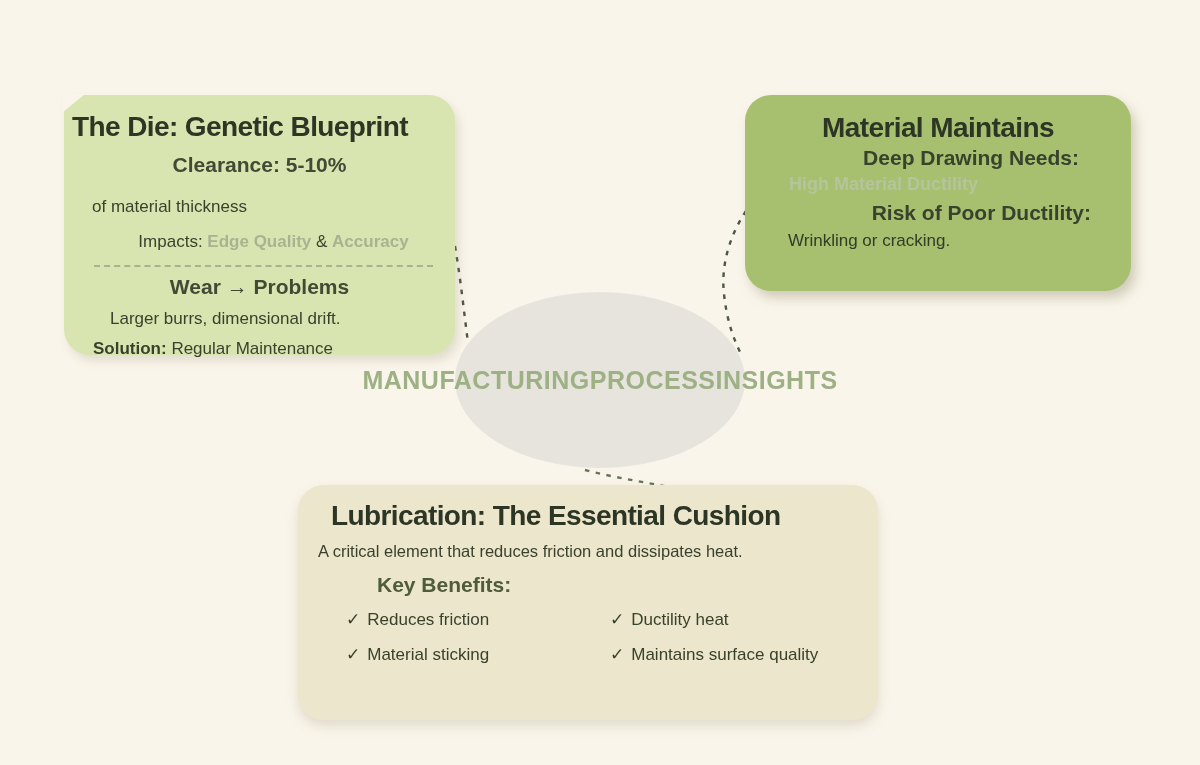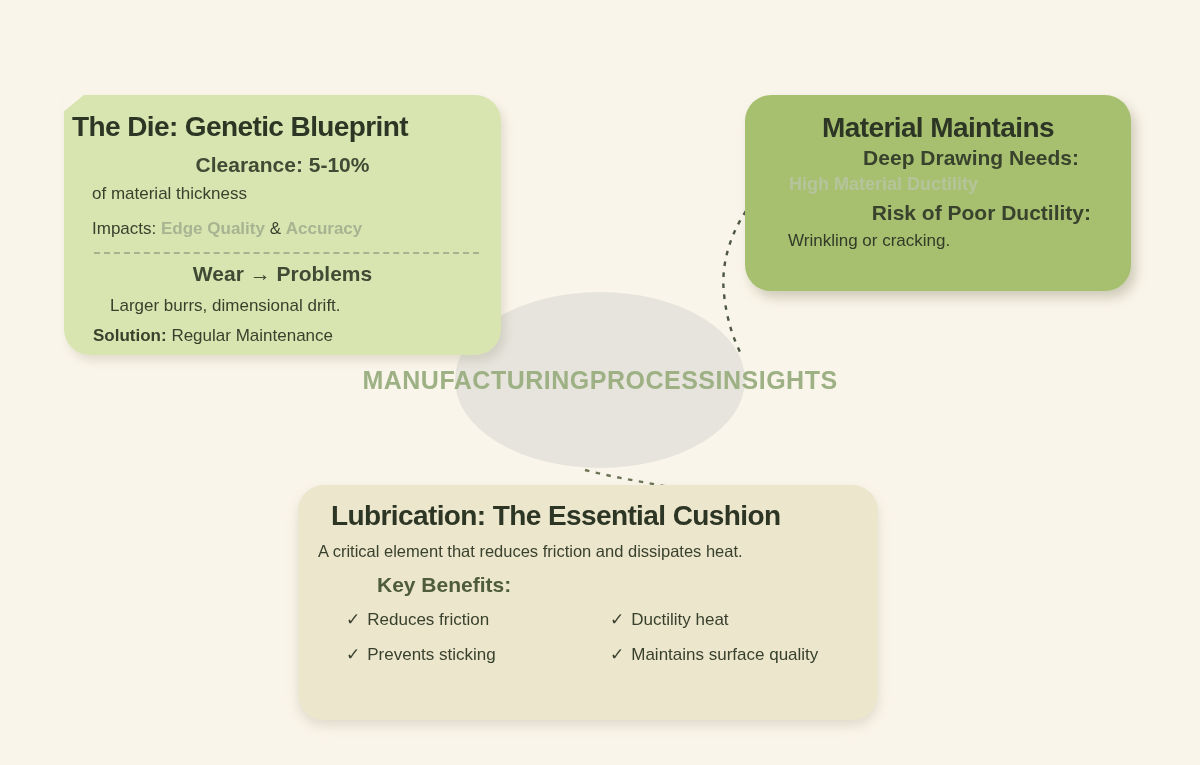--- a/index.html
+++ b/index.html
@@ -5,42 +5,42 @@
   * { margin:0; padding:0; box-sizing:border-box; }
   html,body { background:#faf5ea; }
   body { font-family:"Liberation Sans","DejaVu Sans",sans-serif; }
   #canvas {
     position:relative; width:1200px; height:765px;
     background:#faf5ea; overflow:hidden;
   }
   .card { position:absolute; }
   
   #card-die {
-    left:64px; top:95px; width:437px; height:260px;
+    left:64px; top:95px; width:391px; height:260px;
     background:#d9e5b0;
     border-radius:2px 26px 26px 26px;
     box-shadow:4px 6px 10px rgba(140,135,110,0.22);
   }
   #card-die .corner-cut {
     position:absolute; top:-1px; left:-1px; width:0; height:0;
     border-top:18px solid #faf5ea;
     border-right:22px solid transparent;
   }
   .card-title {
     font-weight:bold; font-size:28px; letter-spacing:-0.6px;
     color:#2d3524; line-height:1.15;
   }
   #card-die .card-title { margin:16px 4px 0 8px; }
   .sub-heading {
     font-weight:bold; font-size:21px; color:#414a34; line-height:1.2;
   }
   #die-clearance-heading { text-align:center; margin-top:9px; }
   .body-text { font-size:17px; color:#39412d; line-height:1.25; }
-  #die-clearance-sub { margin:6px 0 0 28px; }
-  #die-impacts { margin:13px 0 0 28px; }
+  #die-clearance-sub { margin:19px 0 0 28px; }
+  #die-impacts { margin:13px 0 0 28px;text-align:center; }
   .faded-sage { color:#a8b392; font-weight:bold; }
   #die-divider {
     margin:13px 22px 0 30px; height:0;
     border-top:2px dashed #a8b28f;
   }
   #die-wear-heading { text-align:center; margin-top:7px; }
   #die-wear-body { margin:9px 0 0 46px; }
   #die-solution { margin:9px 0 0 29px; }
   .bold-label { font-weight:bold; }
   
@@ -137,21 +137,21 @@
     <div class="card-title">Lubrication: The Essential Cushion</div>
     <div id="lub-subtitle" class="body-text">A critical element that reduces friction and dissipates heat.</div>
     <div id="lub-benefits-heading" class="sub-heading">Key Benefits:</div>
     <div id="lub-benefits">
       <div class="benefit-item">
         <span>✓</span>
         <span>Reduces friction</span>
       </div>
       <div class="benefit-item">
         <span>✓</span>
-        <span>Prevents sticking</span>
+        <span>Material sticking</span>
       </div>
       <div class="benefit-item">
         <span>✓</span>
         <span>Ductility heat</span>
       </div>
       <div class="benefit-item">
         <span>✓</span>
         <span>Maintains surface quality</span>
       </div>
     </div>

